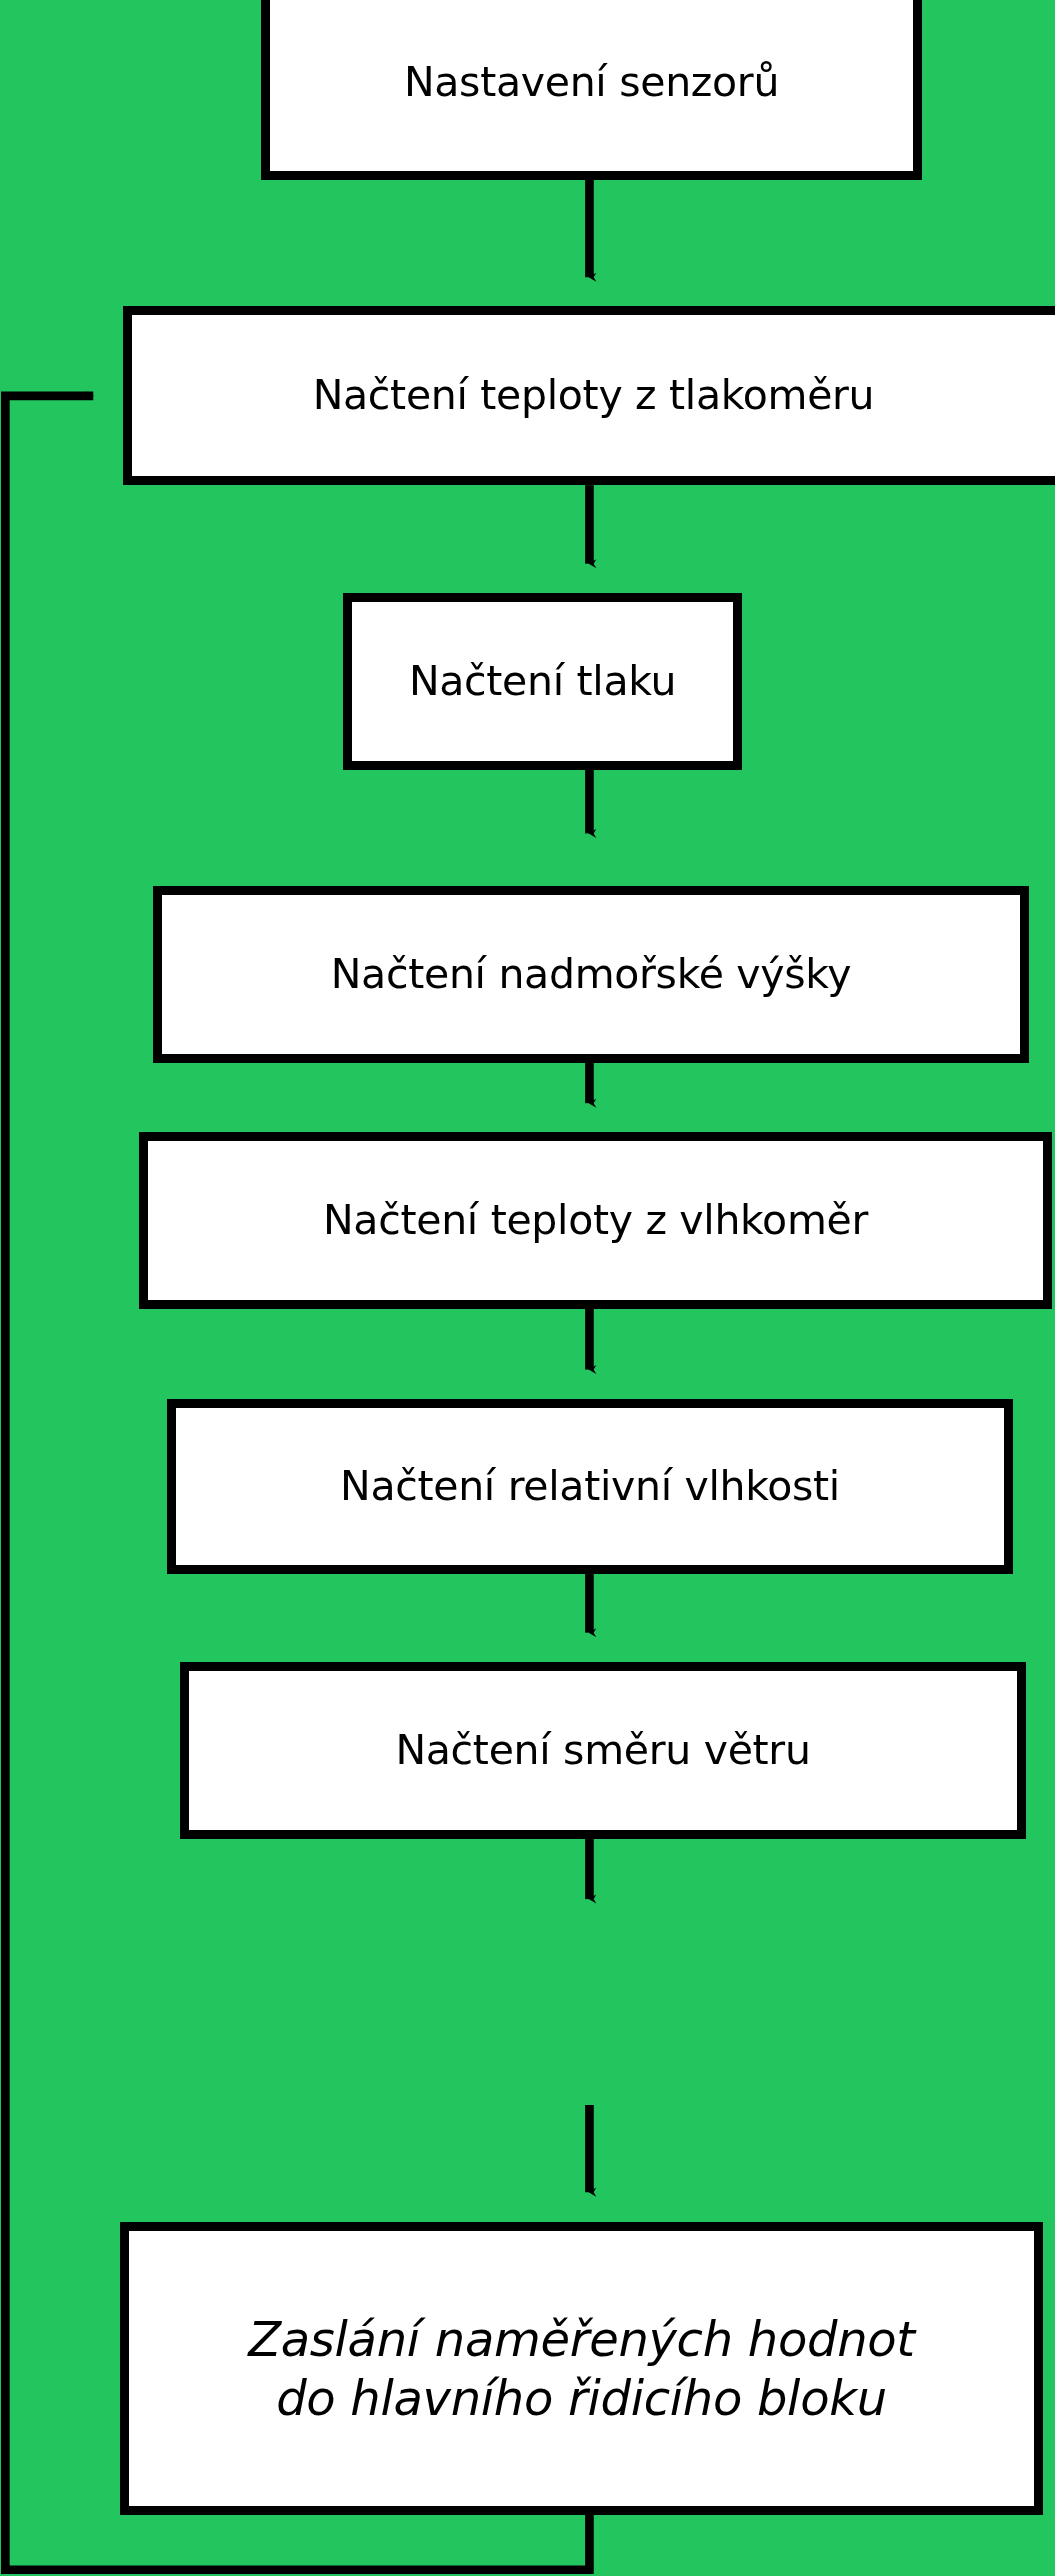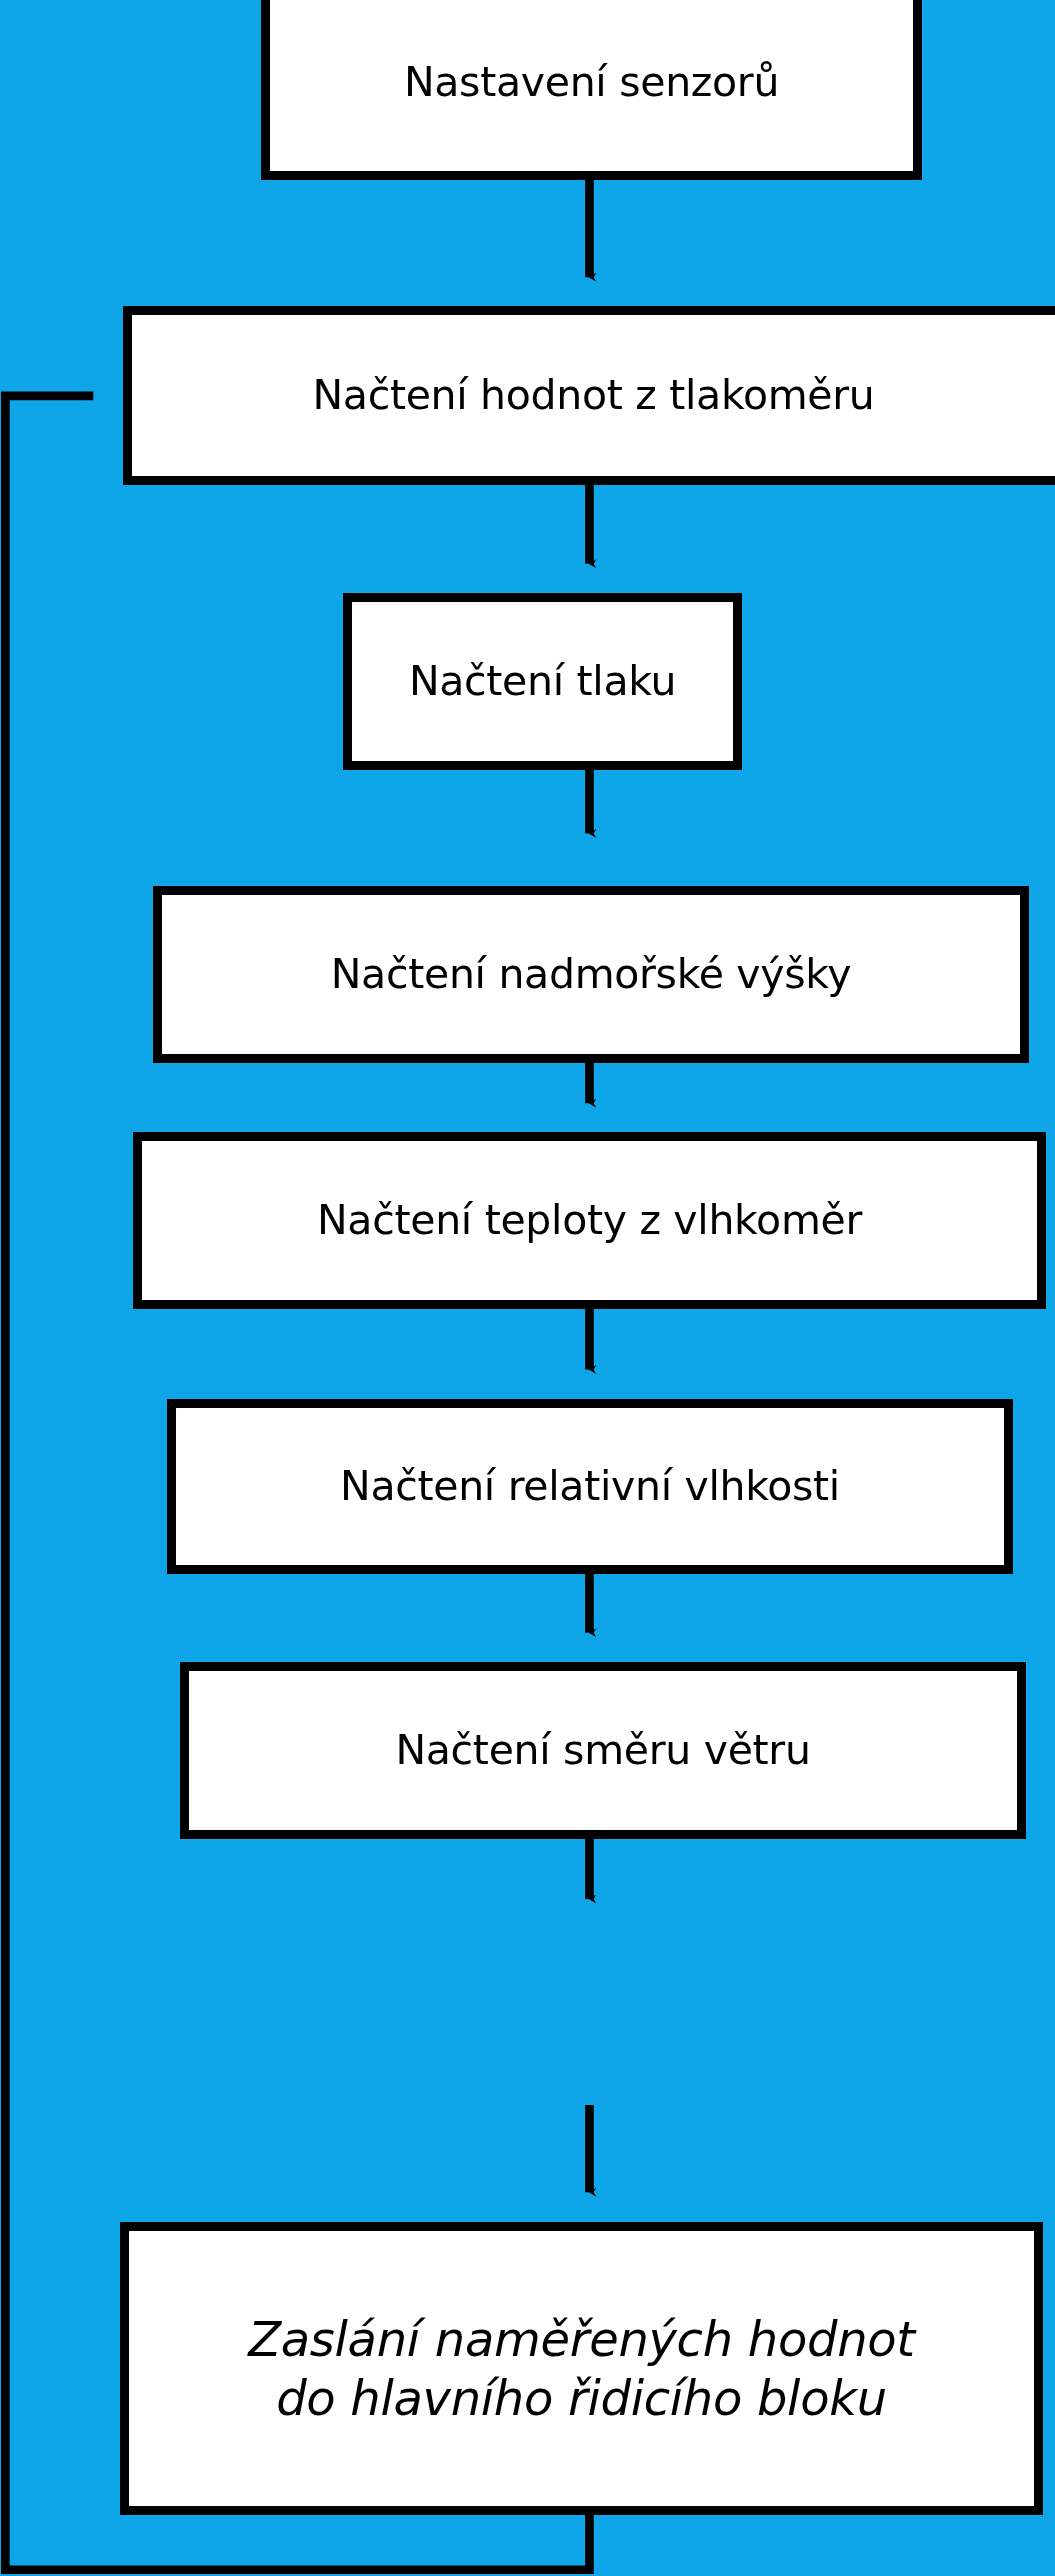--- a/index.html
+++ b/index.html
@@ -7,21 +7,21 @@
     padding: 0;
     background: #ffffff;
   }
   body {
     font-family: "DejaVu Sans", sans-serif;
   }
   #flowchart-canvas {
     position: relative;
     width: 1055px;
     height: 2576px;
-    background: #0ea5e9;
+    background: #22c55e;
     overflow: hidden;
   }
   #flow-svg {
     position: absolute;
     left: 0;
     top: 0;
     width: 1055px;
     height: 2576px;
   }
   .node-box {
@@ -86,32 +86,32 @@
 
       <path d="M 885 3775 L 885 3858 L 8 3858 L 8 594 L 140 594" marker-end="url(#barb-right)"></path>
     </g>
   </svg>
 
   <div class="node-box" style="left:261px; top:-14.7px; width:661px; height:195px;">
     <span class="node-label">Nastavení senzorů</span>
   </div>
 
   <div class="node-box" style="left:123px; top:306px; width:941px; height:179px;">
-    <span class="node-label">Načtení hodnot z tlakoměru</span>
+    <span class="node-label">Načtení teploty z tlakoměru</span>
   </div>
 
   <div class="node-box" style="left:343px; top:593px; width:399px; height:177px;">
     <span class="node-label">Načtení tlaku</span>
   </div>
 
   <div class="node-box" style="left:153px; top:886px; width:876px; height:177px;">
     <span class="node-label">Načtení nadmořské výšky</span>
   </div>
 
-  <div class="node-box" style="left:133px; top:1132px; width:913px; height:177px;">
+  <div class="node-box" style="left:139px; top:1132px; width:913px; height:177px;">
     <span class="node-label">Načtení teploty z vlhkoměr</span>
   </div>
 
   <div class="node-box" style="left:167px; top:1399px; width:846px; height:175px;">
     <span class="node-label">Načtení relativní vlhkosti</span>
   </div>
 
   <div class="node-box" style="left:180px; top:1662px; width:846px; height:177px;">
     <span class="node-label">Načtení směru větru</span>
   </div>

